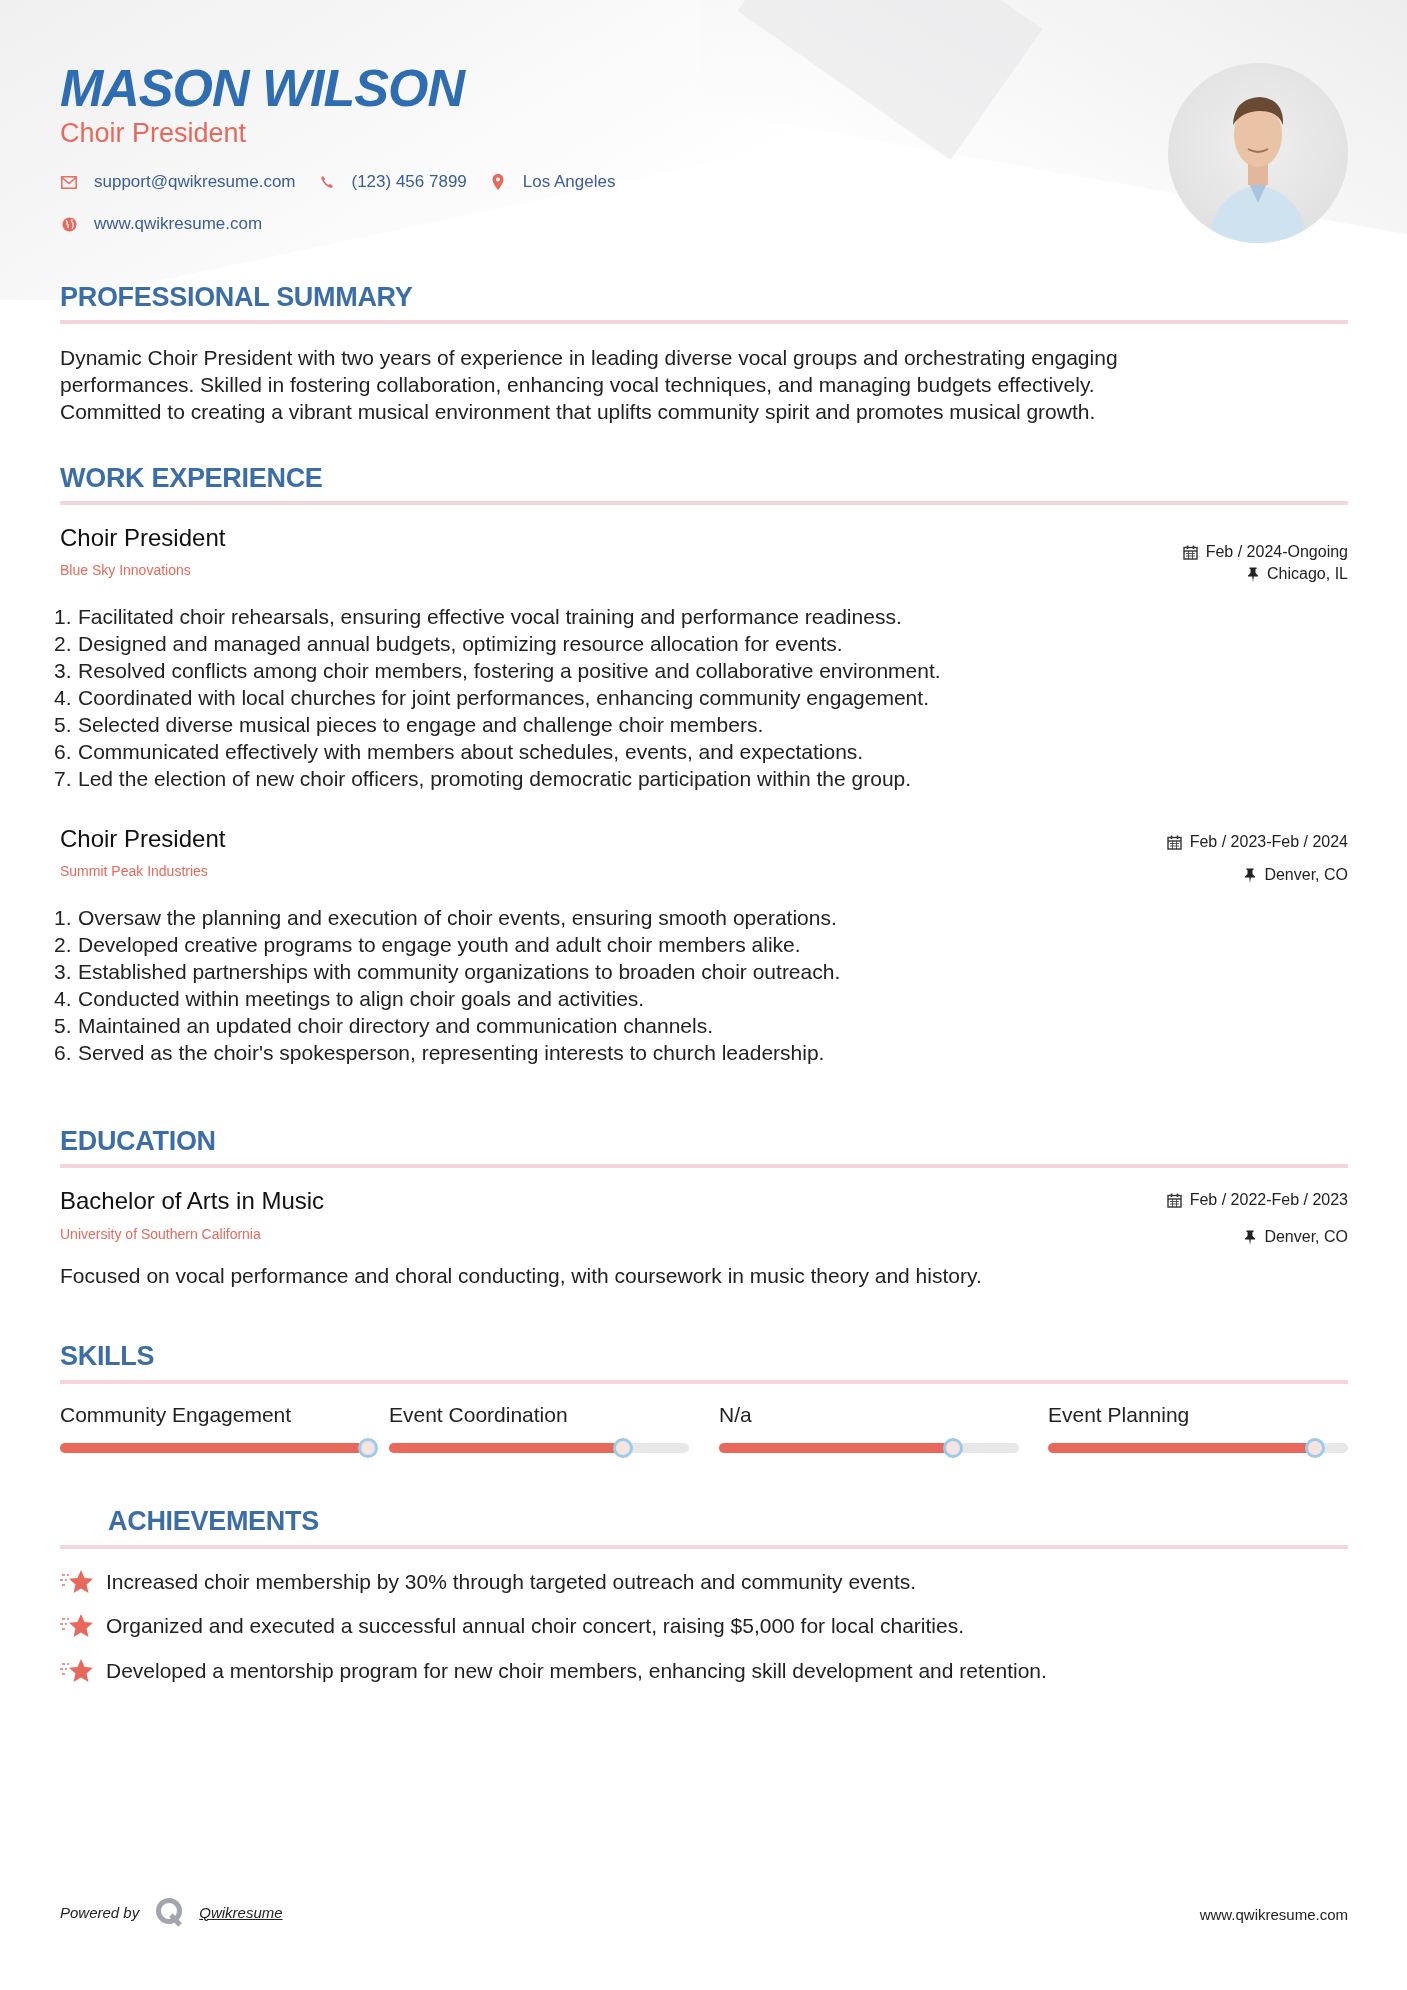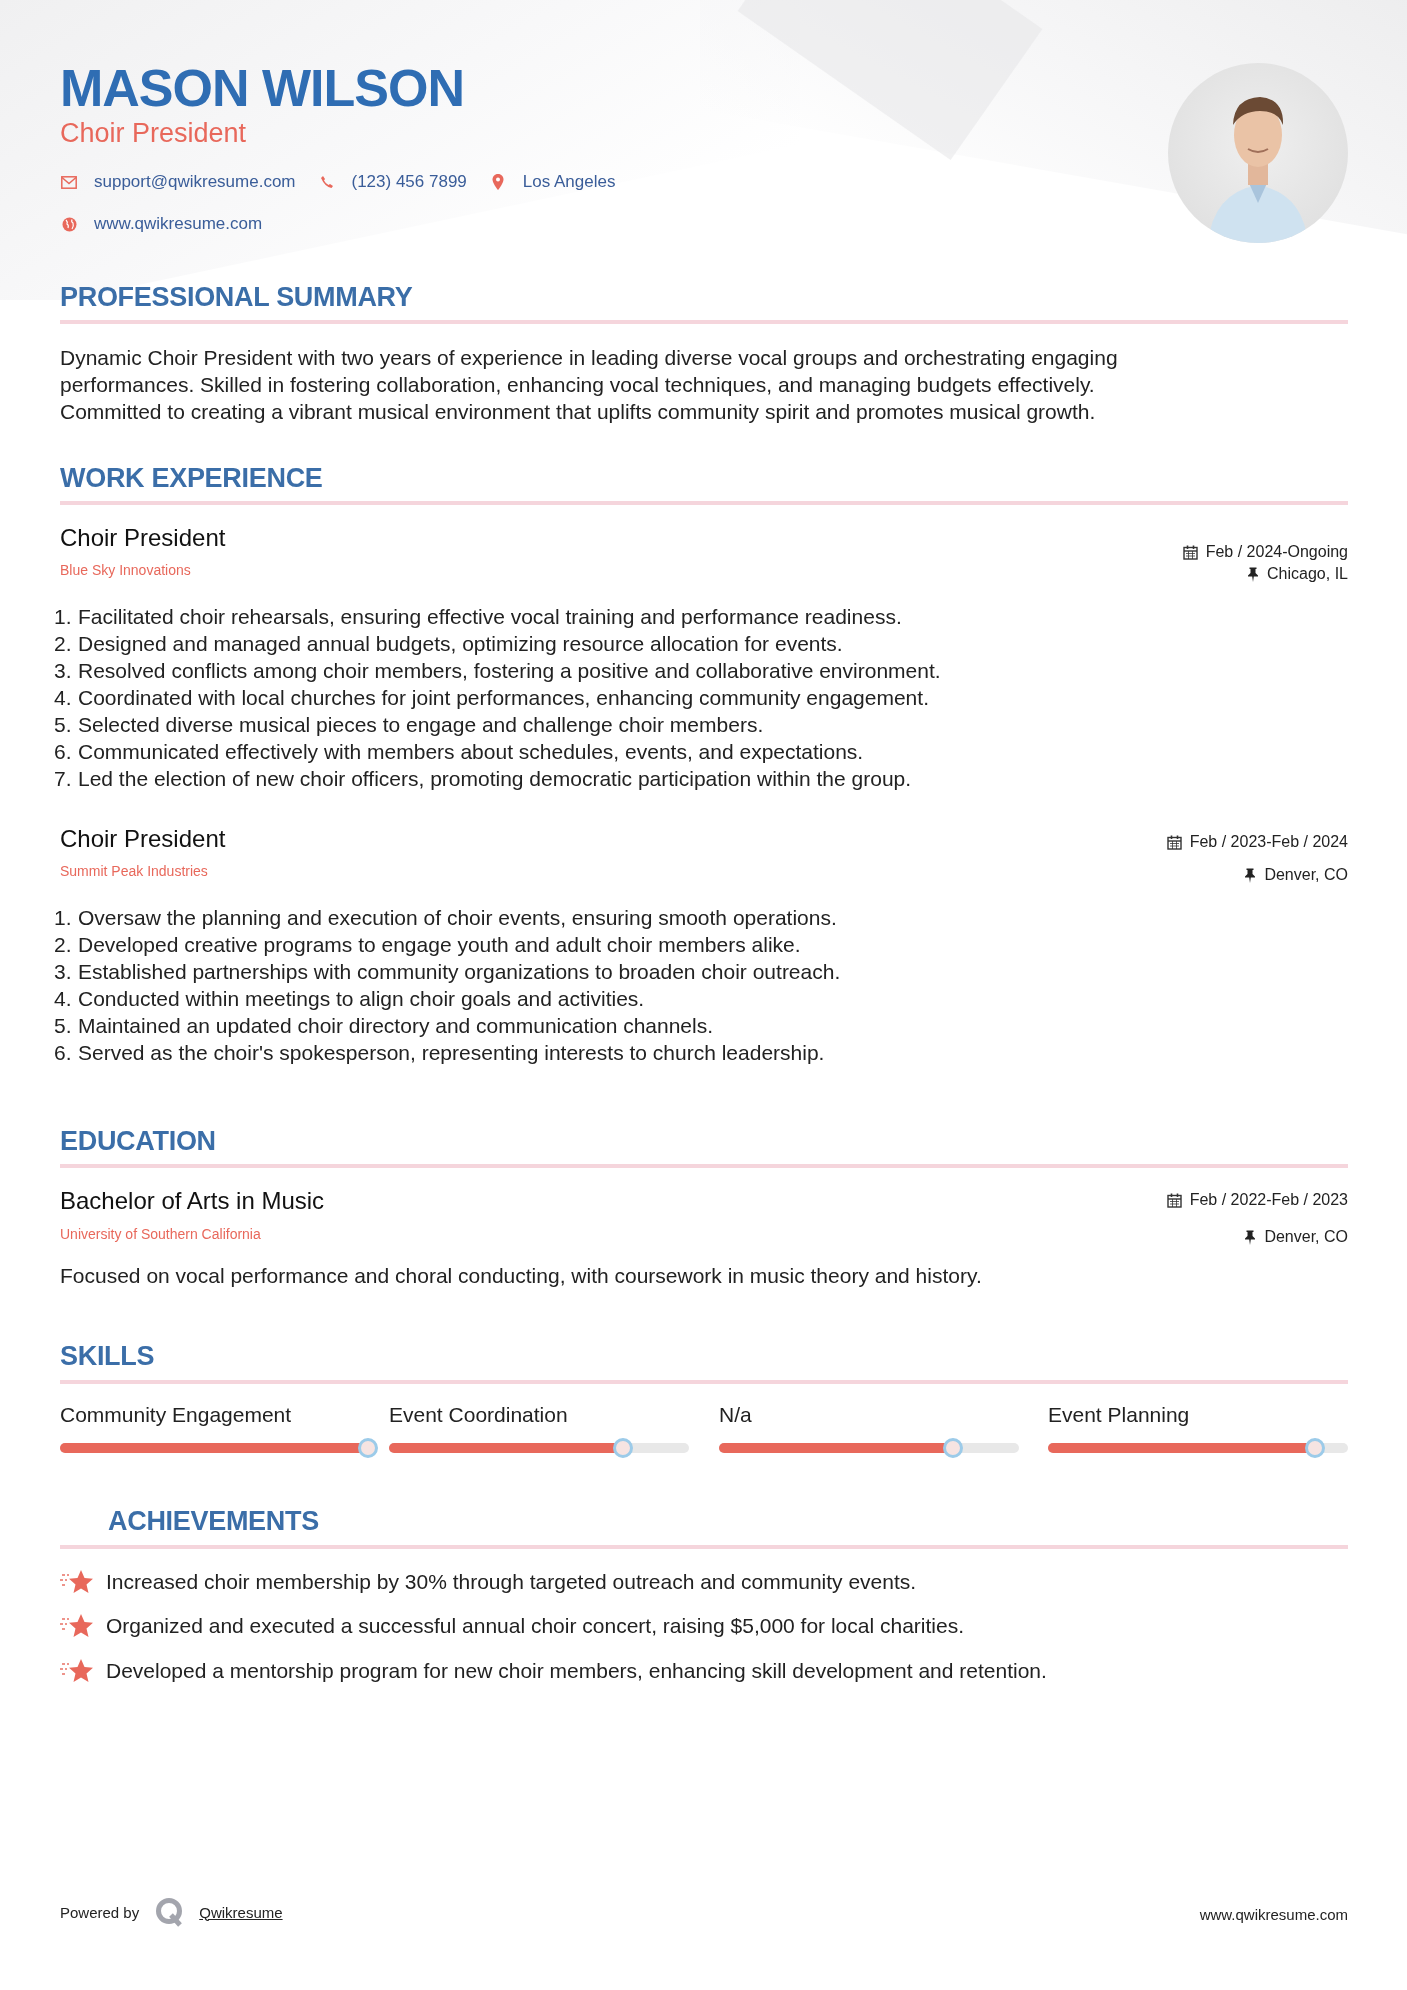--- a/index.html
+++ b/index.html
@@ -6,21 +6,21 @@
   html, body { width: 1407px; height: 1990px; background: #ffffff; }
   body { font-family: "Liberation Sans", "DejaVu Sans", sans-serif; color: #222; position: relative; overflow: hidden; }
 
   .bg-shape { position: absolute; top: 0; left: 0; width: 1407px; height: 300px; overflow: hidden; z-index: 0; }
   .bg-shape .p1 { position: absolute; left: -100px; top: -120px; width: 900px; height: 360px; background: linear-gradient(160deg, #eeeeef 0%, #f8f8f9 60%, rgba(255,255,255,0) 100%); transform: skewY(-12deg); }
   .bg-shape .p2 { position: absolute; left: 700px; top: -150px; width: 800px; height: 330px; background: linear-gradient(200deg, #e9e9ea 0%, #f6f6f7 60%, rgba(255,255,255,0) 100%); transform: skewY(10deg); }
   .bg-shape .p3 { position: absolute; left: 760px; top: -60px; width: 260px; height: 160px; background: #e6e6e7; transform: rotate(35deg); opacity: .55; }
 
   .page { position: absolute; left: 60px; top: 0; width: 1288px; z-index: 1; }
 
-  .name { position: absolute; left: 0; top: 58px; font-size: 52px; font-weight: bold; color: #2f6db3; letter-spacing: -1px; }
+  .name { position: absolute; left: 0; top: 58px; font-size: 52px; font-weight: bold; color: #2f6db3; letter-spacing: -1px; font-style: italic; }
   .role { position: absolute; left: 0; top: 118px; font-size: 27px; color: #e8685b; }
 
   .contact-row { position: absolute; left: 0; display: flex; align-items: center; font-size: 17px; color: #3a5d99; }
   .contact-row.r1 { top: 172px; }
   .contact-row.r2 { top: 214px; }
   .c-item { display: flex; align-items: center; margin-right: 22px; }
   .c-icon { width: 18px; height: 18px; margin-right: 16px; display: inline-flex; align-items: center; justify-content: center; }
 
   .photo { position: absolute; left: 1108px; top: 63px; width: 180px; height: 180px; border-radius: 50%; background: radial-gradient(circle at 50% 45%, #efefef 0%, #dcdcdc 100%); overflow: hidden; }
 
@@ -39,21 +39,21 @@
 
   .skill { position: absolute; width: 300px; }
   .skill .lbl { font-size: 21px; color: #222; }
   .skill .track { position: relative; margin-top: 16px; height: 10px; border-radius: 5px; background: #e8e8e8; }
   .skill .fill { position: absolute; left: 0; top: 0; height: 10px; border-radius: 5px; background: #e8685b; }
   .skill .knob { position: absolute; top: -5px; width: 20px; height: 20px; border-radius: 50%; border: 3px solid #9ccbe9; background: #f6e4e2; }
 
   .ach { position: absolute; left: 0; display: flex; align-items: center; font-size: 21px; color: #222; }
   .ach .star { width: 34px; height: 28px; margin-right: 12px; }
 
-  .footer-left { position: absolute; left: 0; top: 1897px; display: flex; align-items: center; font-size: 15px; color: #222; }
+  .footer-left { position: absolute; left: 0; top: 1897px; display: flex; align-items: center; font-size: 15px; color: #222; font-style: italic; }
   .footer-left .q { margin: 0 14px 0 16px; }
   .footer-left a { color: #222; text-decoration: underline; }
   .footer-right { position: absolute; right: 0; top: 1906px; font-size: 15px; color: #222; }
 </style>
 </head>
 <body>
 
 <div class="bg-shape">
   <div class="p1"></div>
     <div class="p2"></div>

